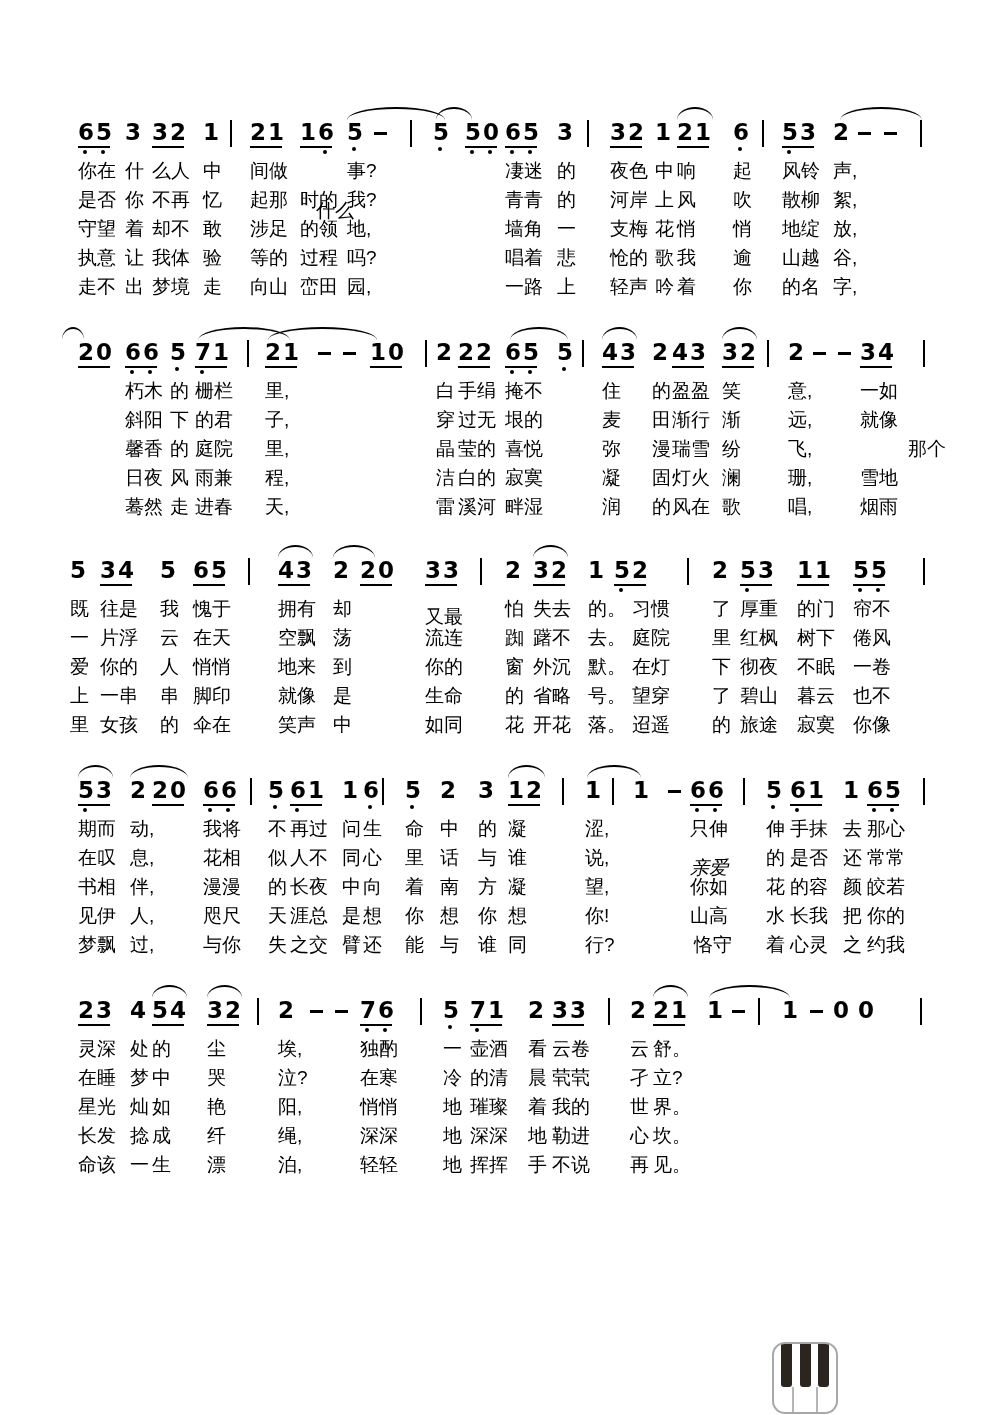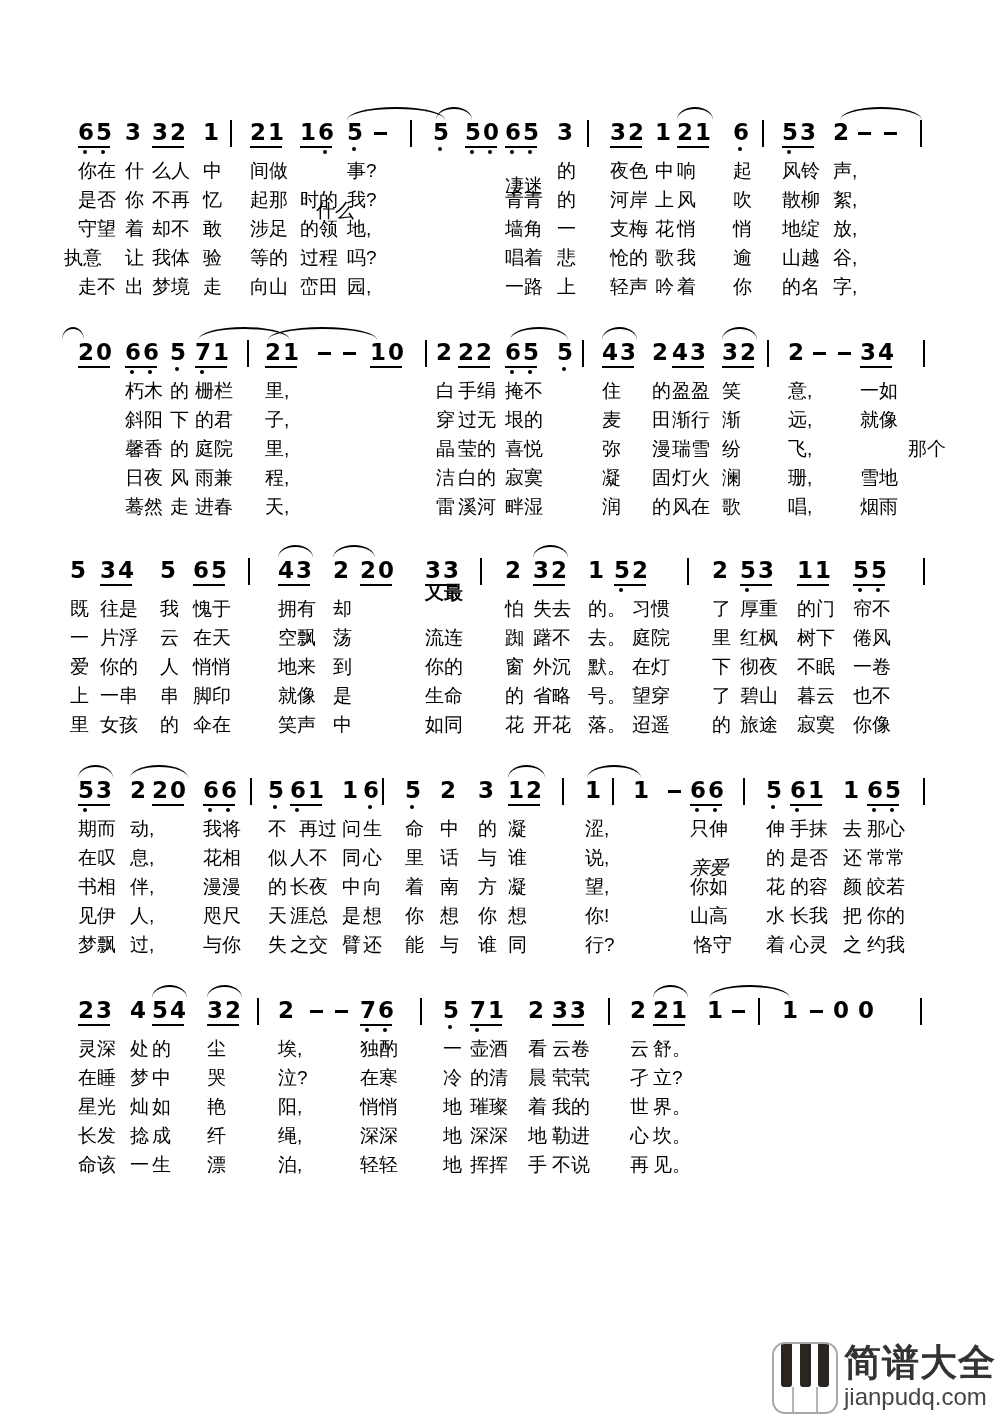--- a/index.html
+++ b/index.html
@@ -52,21 +52,21 @@
             <i></i>
           </span>
           <span class="dt">
             <i></i>
           </span>
         </div>
       </div>
       <div class="ly" style="left: 78px; top: 40px;">你在</div>
       <div class="ly" style="left: 78px; top: 69px;">是否</div>
       <div class="ly" style="left: 78px; top: 98px;">守望</div>
-      <div class="ly" style="left: 64px; top: 127px;">执意</div>
+      <div class="ly" style="left: 78px; top: 127px;">执意</div>
       <div class="ly" style="left: 78px; top: 156px;">走不</div>
       <div class="note" style="left: 125px;">
         <div class="dgs">
           <span class="dg">3</span>
         </div>
       </div>
       <div class="ly" style="left: 125px; top: 40px;">什</div>
       <div class="ly" style="left: 125px; top: 69px;">你</div>
       <div class="ly" style="left: 125px; top: 98px;">着</div>
       <div class="ly" style="left: 125px; top: 127px;">让</div>
@@ -169,21 +169,21 @@
         </div>
         <div class="dts">
           <span class="dt">
             <i></i>
           </span>
           <span class="dt">
             <i></i>
           </span>
         </div>
       </div>
-      <div class="ly" style="left: 505px; top: 55px;">凄迷</div>
+      <div class="ly" style="left: 505px; top: 40px;">凄迷</div>
       <div class="ly" style="left: 505px; top: 69px;">青青</div>
       <div class="ly" style="left: 505px; top: 98px;">墙角</div>
       <div class="ly" style="left: 505px; top: 127px;">唱着</div>
       <div class="ly" style="left: 505px; top: 156px;">一路</div>
       <div class="note" style="left: 557px;">
         <div class="dgs">
           <span class="dg">3</span>
         </div>
       </div>
       <div class="ly" style="left: 557px; top: 40px;">的</div>
@@ -549,21 +549,21 @@
           <span class="dg">2</span>
           <span class="dg">0</span>
         </div>
       </div>
       <div class="note" style="left: 425px;">
         <div class="dgs ul">
           <span class="dg">3</span>
           <span class="dg">3</span>
         </div>
       </div>
-      <div class="ly" style="left: 425px; top: 24px; font-weight: bold;">又最</div>
+      <div class="ly" style="left: 425px; top: 48px;">又最</div>
       <div class="ly" style="left: 425px; top: 69px;">流连</div>
       <div class="ly" style="left: 425px; top: 98px;">你的</div>
       <div class="ly" style="left: 425px; top: 127px;">生命</div>
       <div class="ly" style="left: 425px; top: 156px;">如同</div>
       <div class="bar" style="left: 480px;"></div>
       <div class="note" style="left: 505px;">
         <div class="dgs">
           <span class="dg">2</span>
         </div>
       </div>
@@ -748,21 +748,21 @@
           <span class="dg">6</span>
           <span class="dg">1</span>
         </div>
         <div class="dts">
           <span class="dt">
             <i></i>
           </span>
           <span class="dt"></span>
         </div>
       </div>
-      <div class="ly" style="left: 299px; top: 40px;">再过</div>
+      <div class="ly" style="left: 290px; top: 40px;">再过</div>
       <div class="ly" style="left: 290px; top: 69px;">人不</div>
       <div class="ly" style="left: 290px; top: 98px;">长夜</div>
       <div class="ly" style="left: 290px; top: 127px;">涯总</div>
       <div class="ly" style="left: 290px; top: 156px;">之交</div>
       <div class="note" style="left: 342px;">
         <div class="dgs">
           <span class="dg">1</span>
         </div>
       </div>
       <div class="ly" style="left: 342px; top: 40px;">问</div>
@@ -1121,17 +1121,13 @@
     <div class="wm-keys">
         <i></i>
         <i></i>
         <i></i>
       </div>
     <div class="wm-lines">
         <s></s>
         <s></s>
       </div>
   </div>
-  <div class="wm-text">
-    <div class="wm-title">简谱大全</div>
-    <div class="wm-url">jianpudq.com</div>
-  </div>
 </div>
 
 </body></html>

